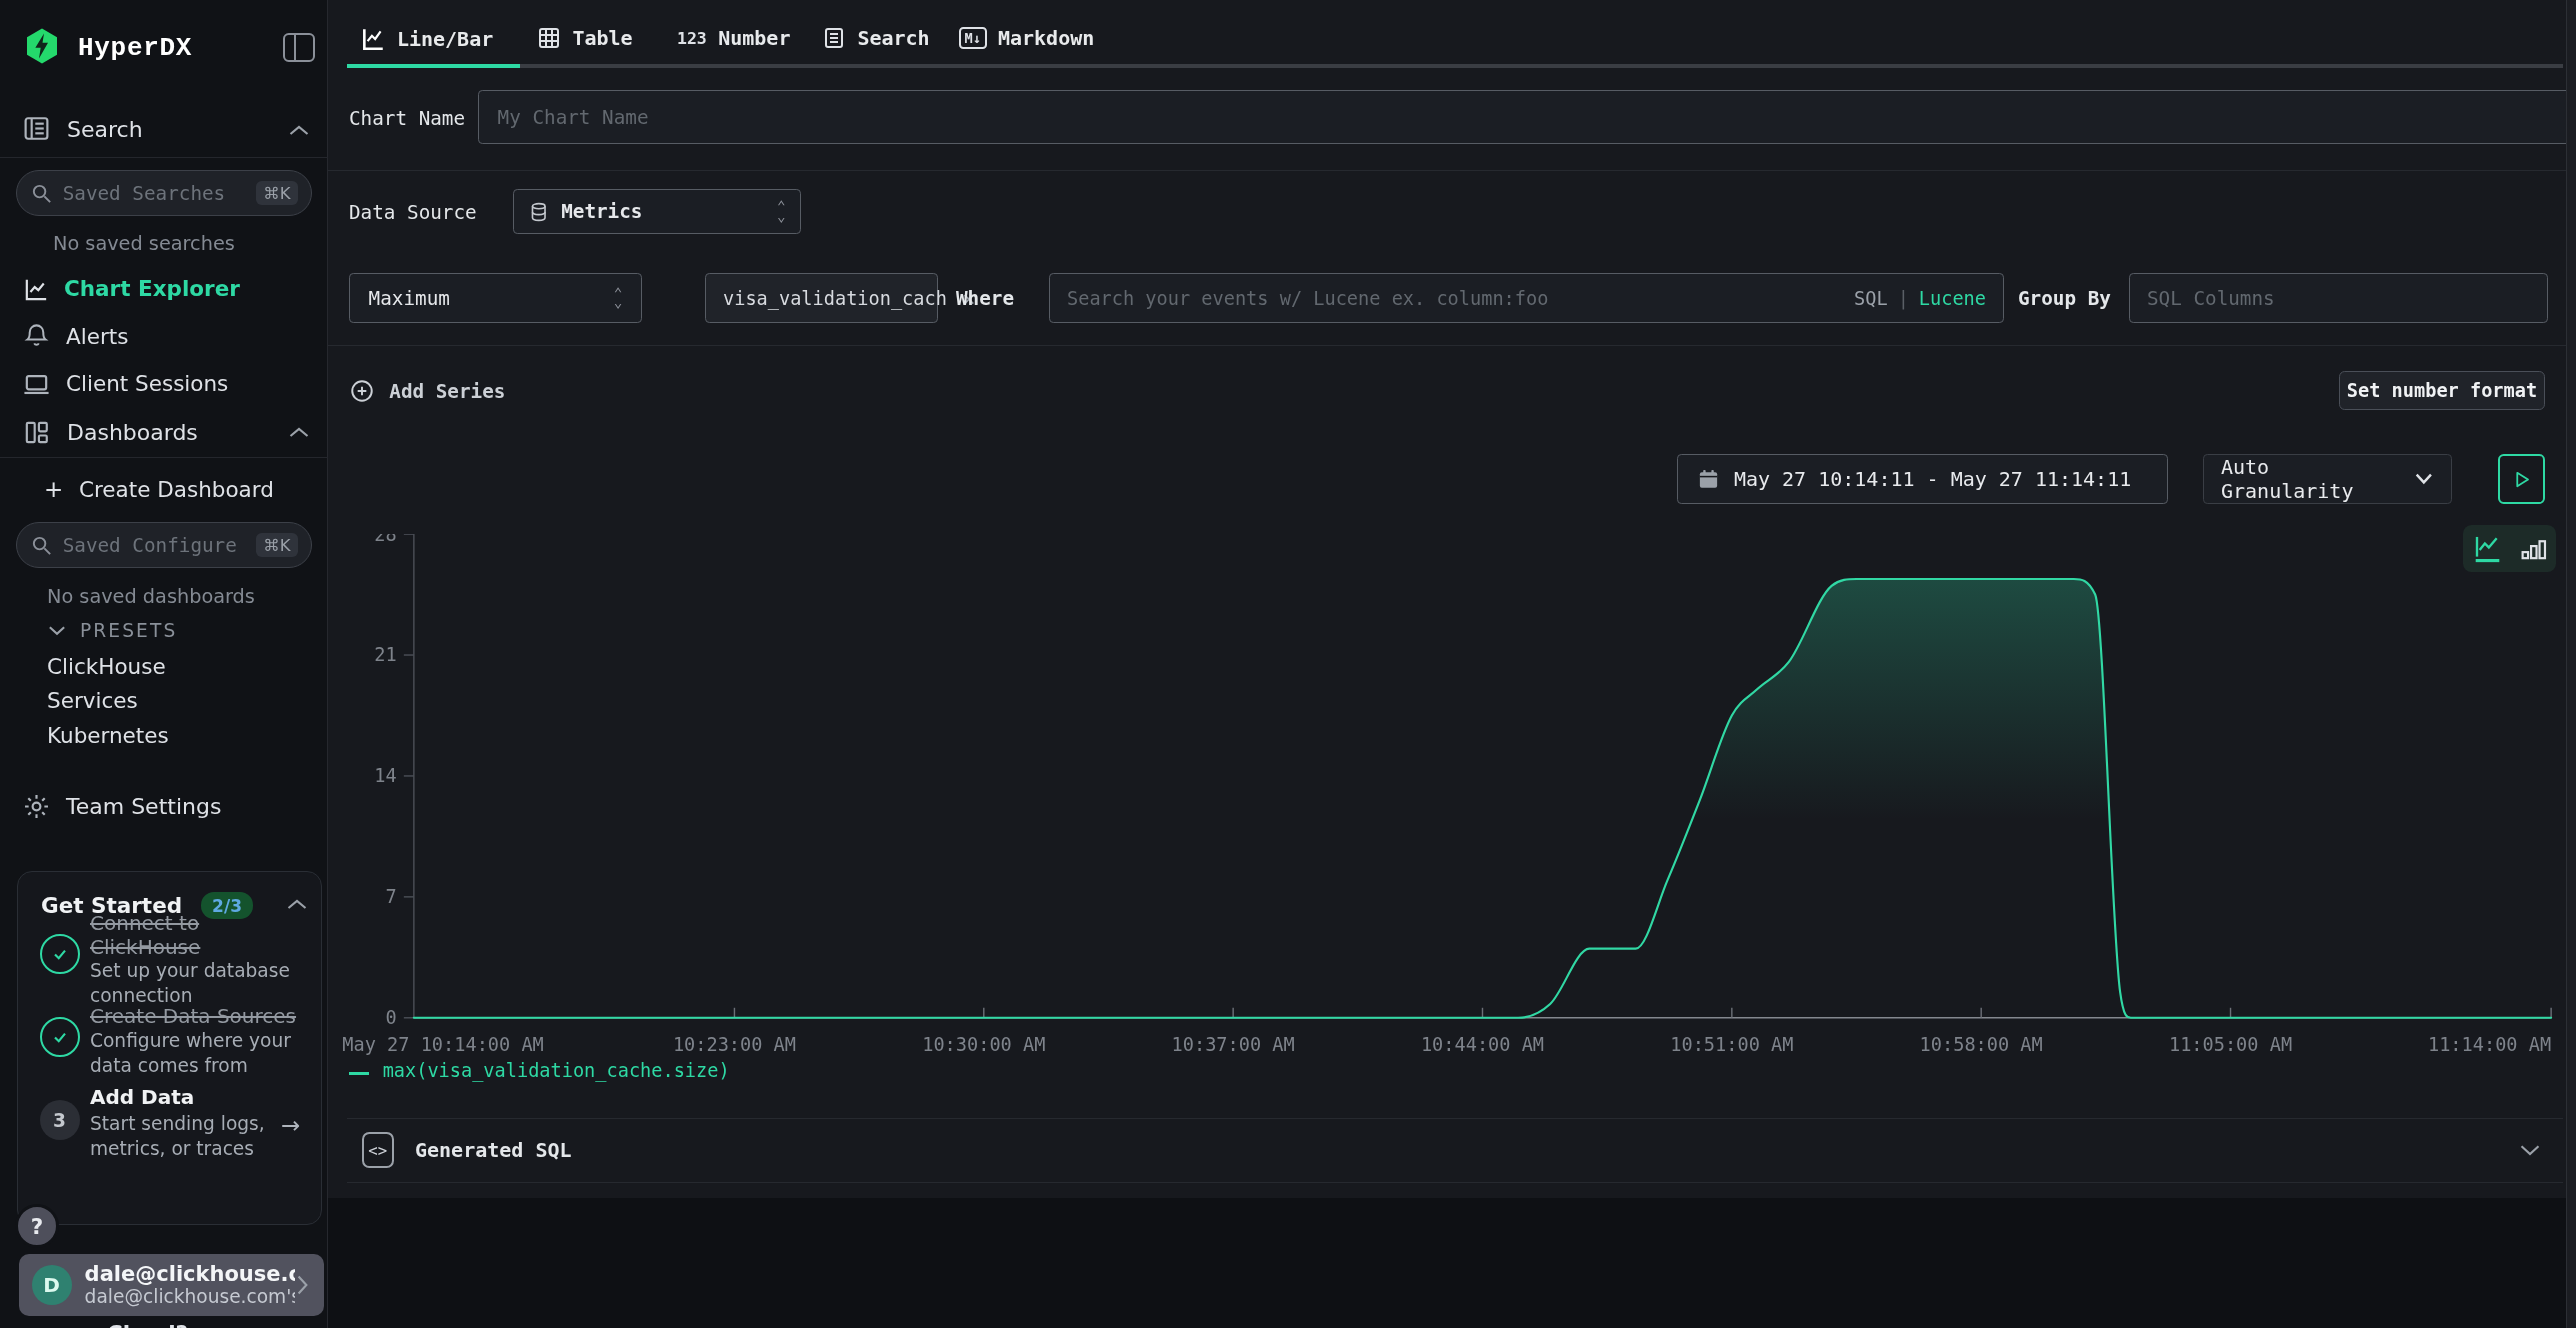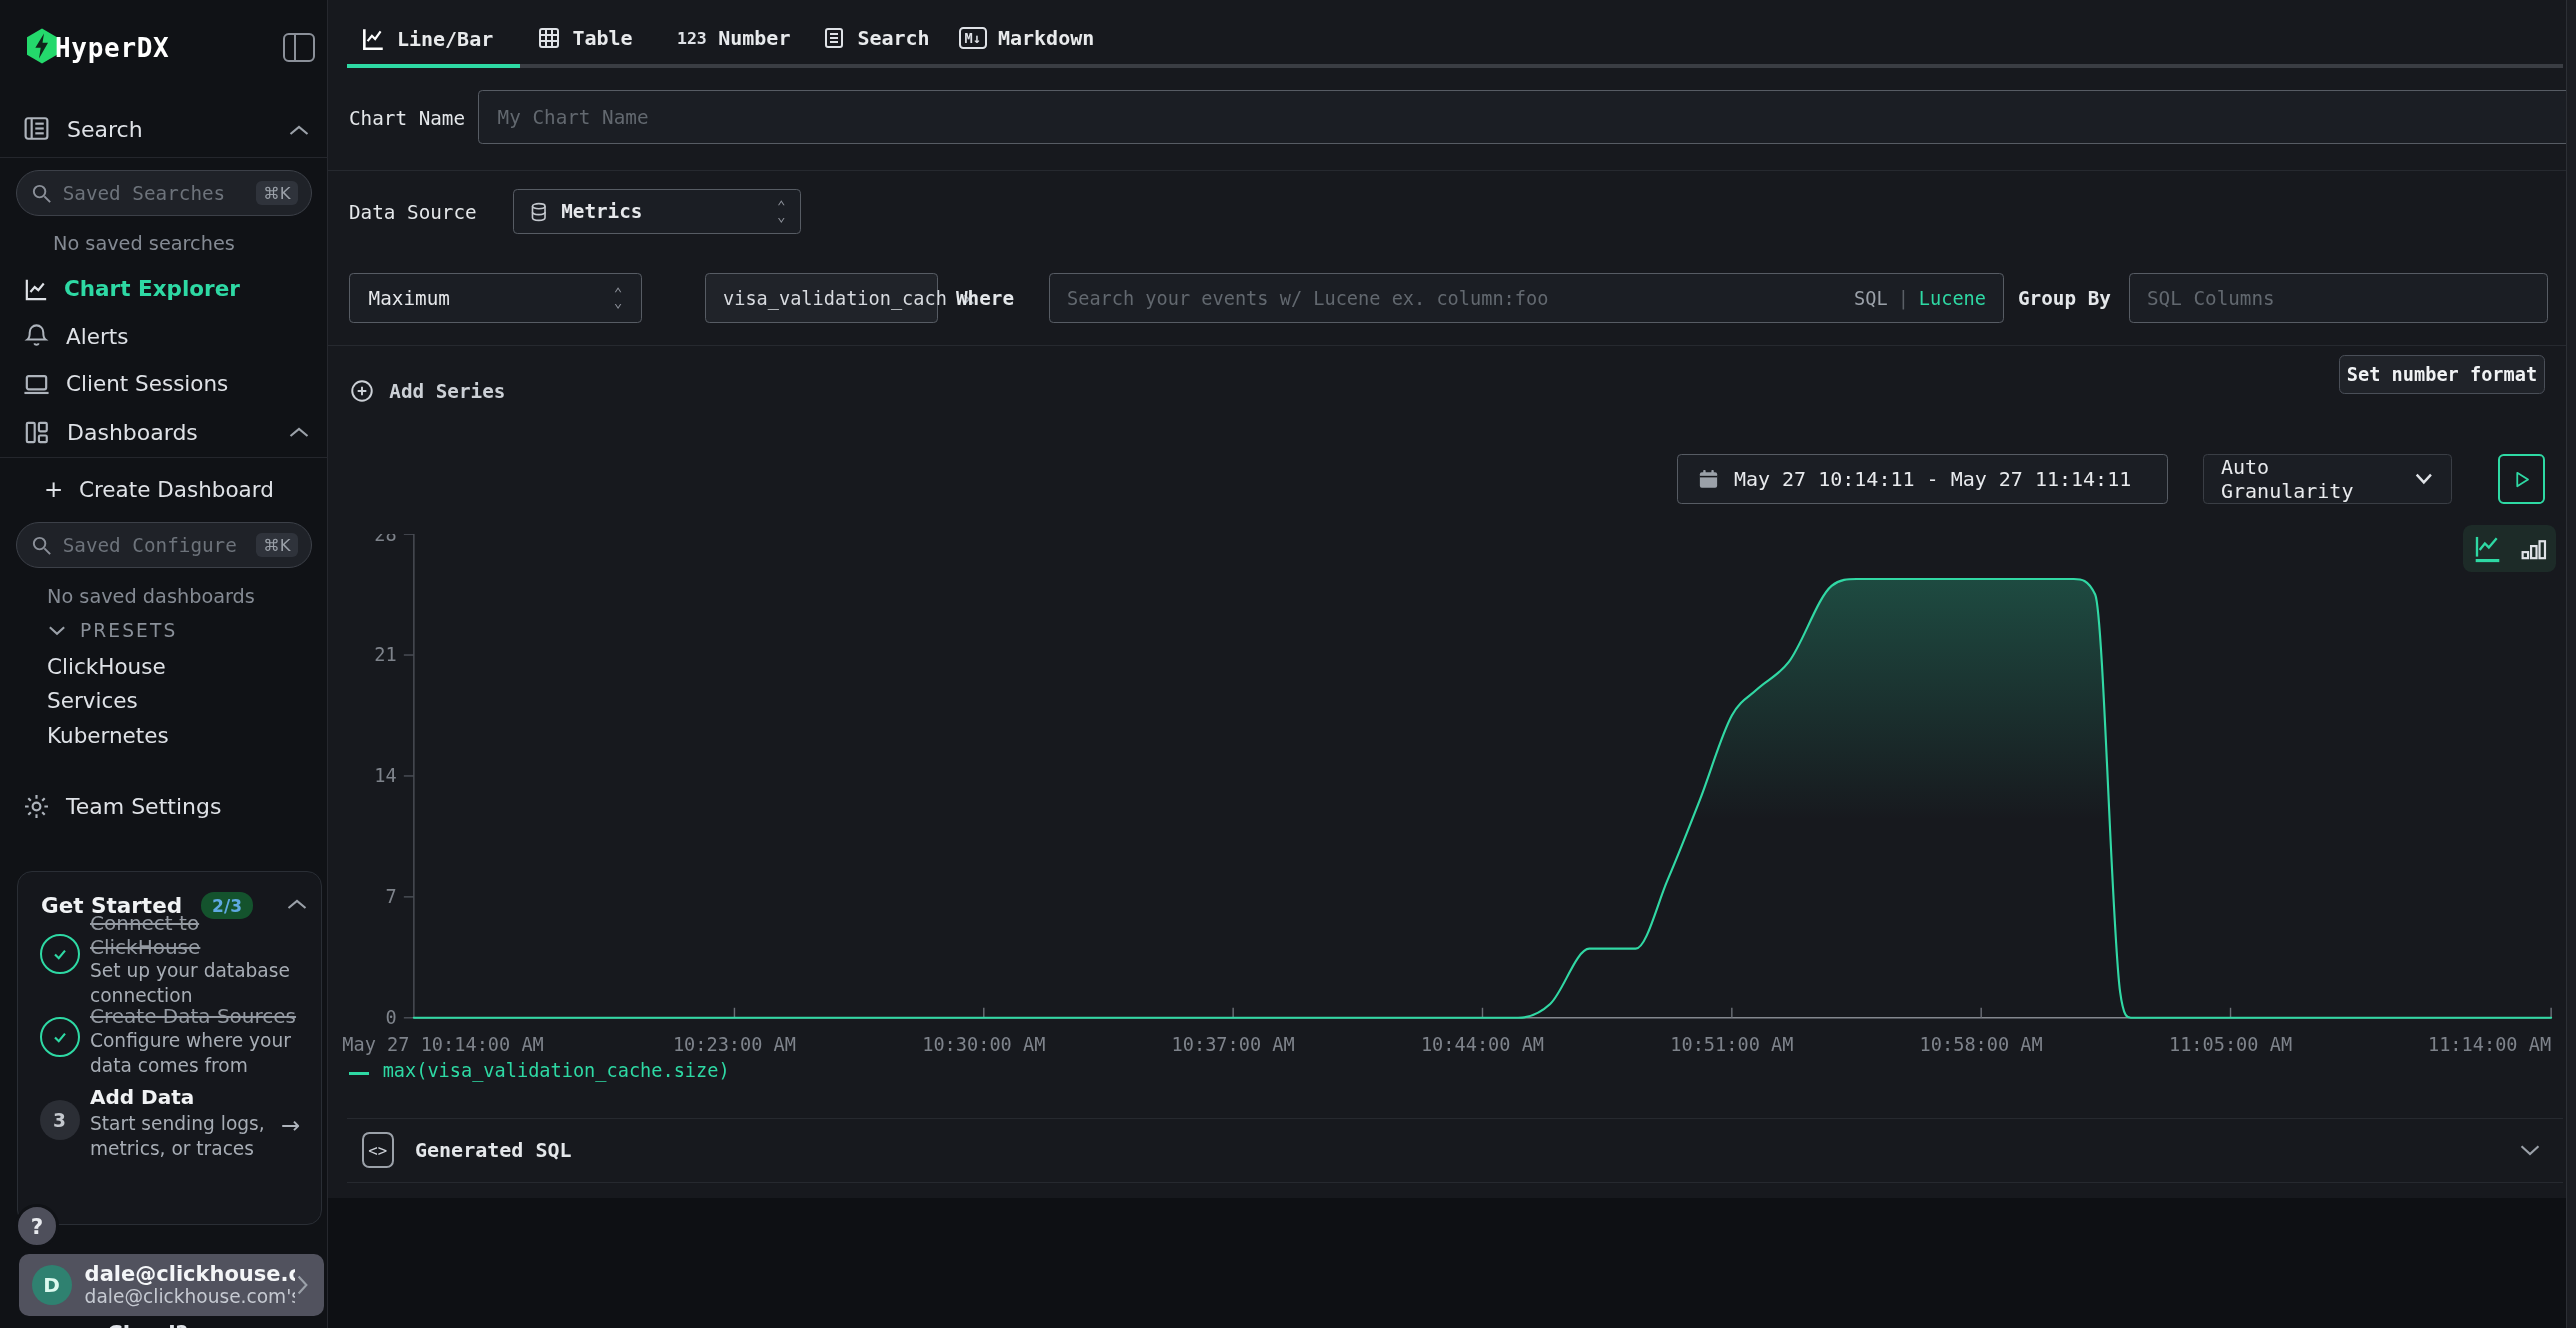--- a/index.html
+++ b/index.html
@@ -73,21 +73,21 @@
 <body>
 
 <aside id="sidebar">
 
   <div class="abs" style="left:21.5px; top:26px;">
     <svg class="hexagon" viewBox="0 0 24 24">
         <path d="M12 1.5 21 6.75v10.5L12 22.5 3 17.25V6.75Z" fill="#24d96c"></path>
         <path d="M13.2 4.5 8 13h3.2l-1 6.5L15.6 10h-3.3l.9-5.5Z" fill="#10251a"></path>
       </svg>
   </div>
-  <div class="abs logo-title" style="left:55px; top:33px;">HyperDX</div>
+  <div class="abs logo-title" style="left:78px; top:33px;font-family:Liberation Mono, monospace;">HyperDX</div>
   <div class="abs" style="left:283px; top:33px;">
       <div class="panel-toggle"></div>
     </div>
 
   <div class="abs" style="left:21.5px; top:114px;">
     <svg width="29" height="29" viewBox="0 0 24 24" fill="none" stroke="#aeb4bc" stroke-width="1.8">
         <rect x="3" y="3.5" width="18" height="17" rx="2"></rect>
         <line x1="8" y1="3.5" x2="8" y2="20.5"></line>
         <line x1="11" y1="8" x2="18" y2="8"></line>
         <line x1="11" y1="12" x2="18" y2="12"></line>
@@ -312,21 +312,21 @@
   <div class="divider" style="top:345px;"></div>
 
   <div class="abs" style="left:21px; top:378px; display:flex; align-items:center; gap:14.3px;">
     <svg width="26" height="26" viewBox="0 0 24 24" fill="none" stroke="#ccd0d6" stroke-width="1.8">
         <circle cx="12" cy="12" r="9"></circle>
         <line x1="12" y1="8" x2="12" y2="16"></line>
         <line x1="8" y1="12" x2="16" y2="12"></line>
       </svg>
     <span class="form-label" style="font-weight:600; color:#ccd0d6;">Add Series</span>
   </div>
-  <div class="abs btn" style="left:2011px; top:355px; width:206px; height:39px;">Set number format</div>
+  <div class="abs btn" style="left:2011px; top:371px; width:206px; height:39px;">Set number format</div>
 
   <div class="abs input-box" style="left:1349px; top:454px; width:491px; height:50px; padding:0 18.6px;">
     <svg width="23" height="24" viewBox="0 0 24 24" fill="#9ba1a9">
         <rect x="3" y="5" width="18" height="16" rx="2"></rect>
         <rect x="6.5" y="2.5" width="2.5" height="4" rx="1" fill="#9ba1a9"></rect>
         <rect x="15" y="2.5" width="2.5" height="4" rx="1" fill="#9ba1a9"></rect>
         <line x1="3" y1="9.5" x2="21" y2="9.5" stroke="#17191e" stroke-width="1.6"></line>
       </svg>
     <span style="margin-left:14.3px; font-size:20px; color:#e8eaed;">May 27 10:14:11 - May 27 11:14:11</span>
   </div>

